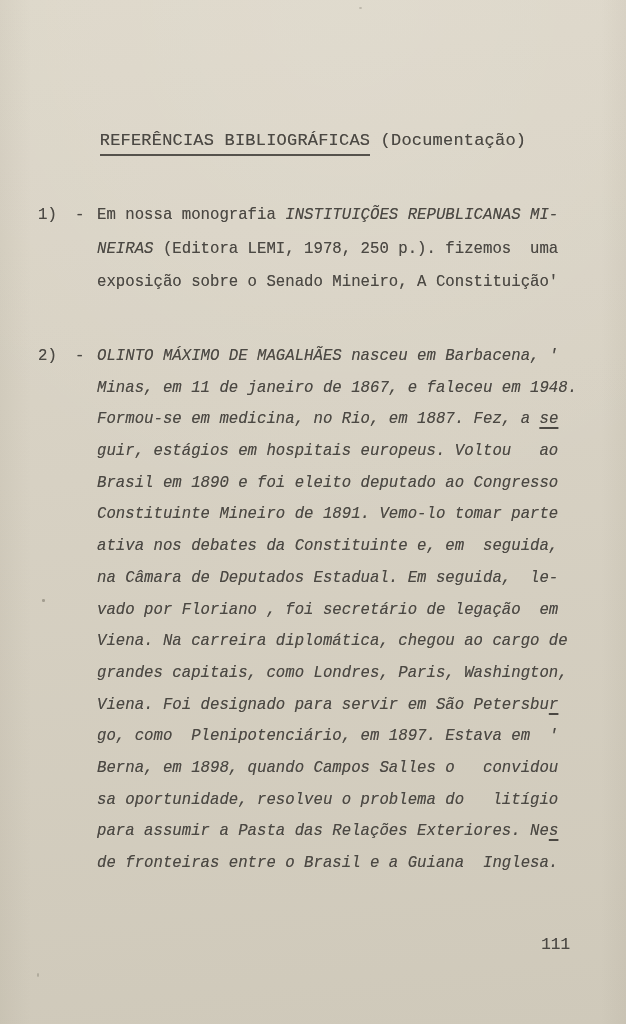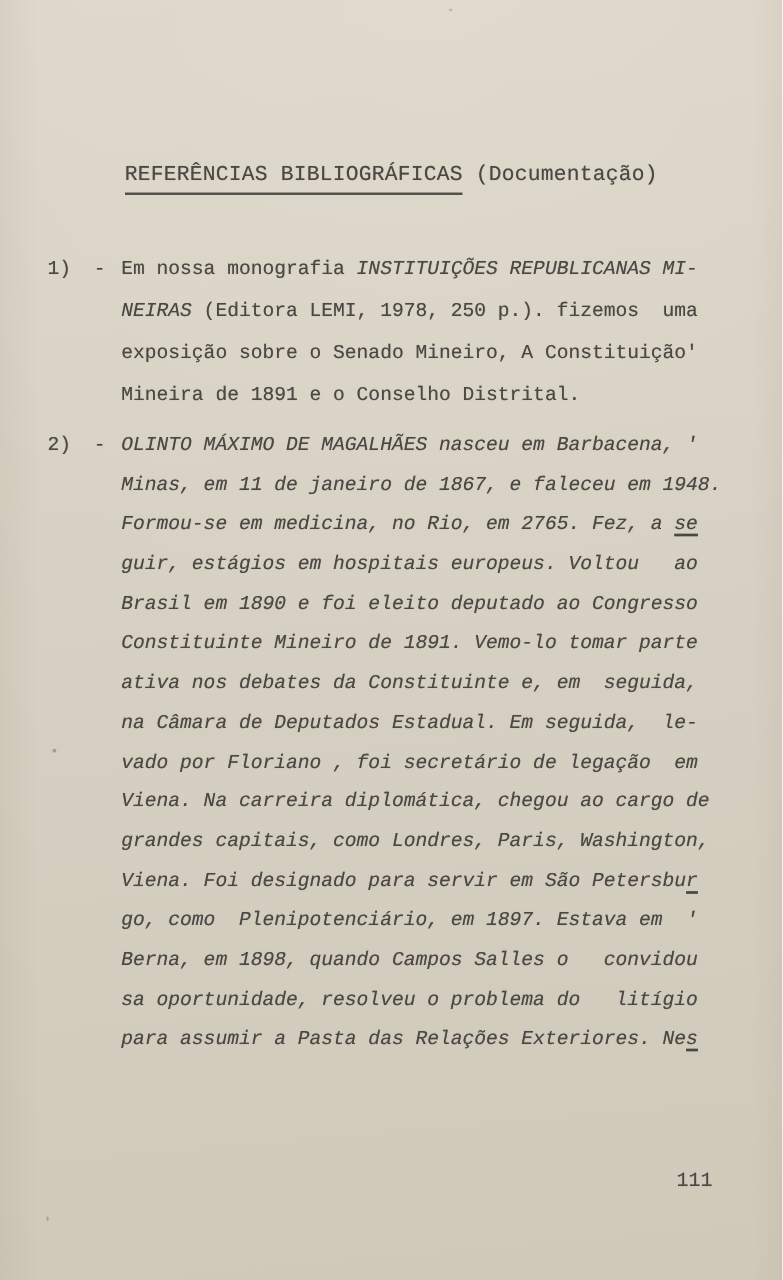--- a/index.html
+++ b/index.html
@@ -72,44 +72,44 @@
 
   <div class="doc-title typewriter"><span class="u-part">REFERÊNCIAS BIBLIOGRÁFICAS</span><span> (Documentação)</span></div>
 
   <div class="ref typewriter" id="ref1">
     <div class="ref-num">1)</div>
     <div class="ref-dash">-</div>
     <div class="ref-body">
         <div class="line"><span>Em nossa monografia </span><span class="i">INSTITUIÇÕES REPUBLICANAS MI-</span></div>
         <div class="line"><span class="i">NEIRAS</span><span> (Editora LEMI, 1978, 250 p.). fizemos  uma</span></div>
         <div class="line"><span>exposição sobre o Senado Mineiro, A Constituição'</span></div>
-        <div class="line"><span>Mineira de 1891 e o Conselho Distrital.</span></div>
       </div>
   </div>
 
   <div class="ref typewriter" id="ref2">
     <div class="ref-num">2)</div>
     <div class="ref-dash">-</div>
     <div class="ref-body">
         <div class="line"><span>OLINTO MÁXIMO DE MAGALHÃES nasceu em Barbacena, '</span></div>
         <div class="line"><span>Minas, em 11 de janeiro de 1867, e faleceu em 1948.</span></div>
-        <div class="line"><span>Formou-se em medicina, no Rio, em 2765. Fez, a </span><span class="u">se</span></div>
+        <div class="line"><span>Formou-se em medicina, no Rio, em 1887. Fez, a </span><span class="u">se</span></div>
         <div class="line"><span>guir, estágios em hospitais europeus. Voltou   ao</span></div>
         <div class="line"><span>Brasil em 1890 e foi eleito deputado ao Congresso</span></div>
         <div class="line"><span>Constituinte Mineiro de 1891. Vemo-lo tomar parte</span></div>
         <div class="line"><span>ativa nos debates da Constituinte e, em  seguida,</span></div>
         <div class="line"><span>na Câmara de Deputados Estadual. Em seguida,  le-</span></div>
         <div class="line"><span>vado por Floriano , foi secretário de legação  em</span></div>
         <div class="line"><span>Viena. Na carreira diplomática, chegou ao cargo de</span></div>
         <div class="line"><span>grandes capitais, como Londres, Paris, Washington,</span></div>
         <div class="line"><span>Viena. Foi designado para servir em São Petersbu</span><span class="u">r</span></div>
         <div class="line"><span>go, como  Plenipotenciário, em 1897. Estava em  '</span></div>
         <div class="line"><span>Berna, em 1898, quando Campos Salles o   convidou</span></div>
         <div class="line"><span>sa oportunidade, resolveu o problema do   litígio</span></div>
         <div class="line"><span>para assumir a Pasta das Relações Exteriores. Ne</span><span class="u">s</span></div>
+        <div class="line"><span>de fronteiras entre o Brasil e a Guiana  Inglesa.</span></div>
       </div>
   </div>
 
   <div class="page-number typewriter">111</div>
 
   <div class="speck s1"></div>
   <div class="speck s2"></div>
   <div class="speck s3"></div>
 </div>
 

